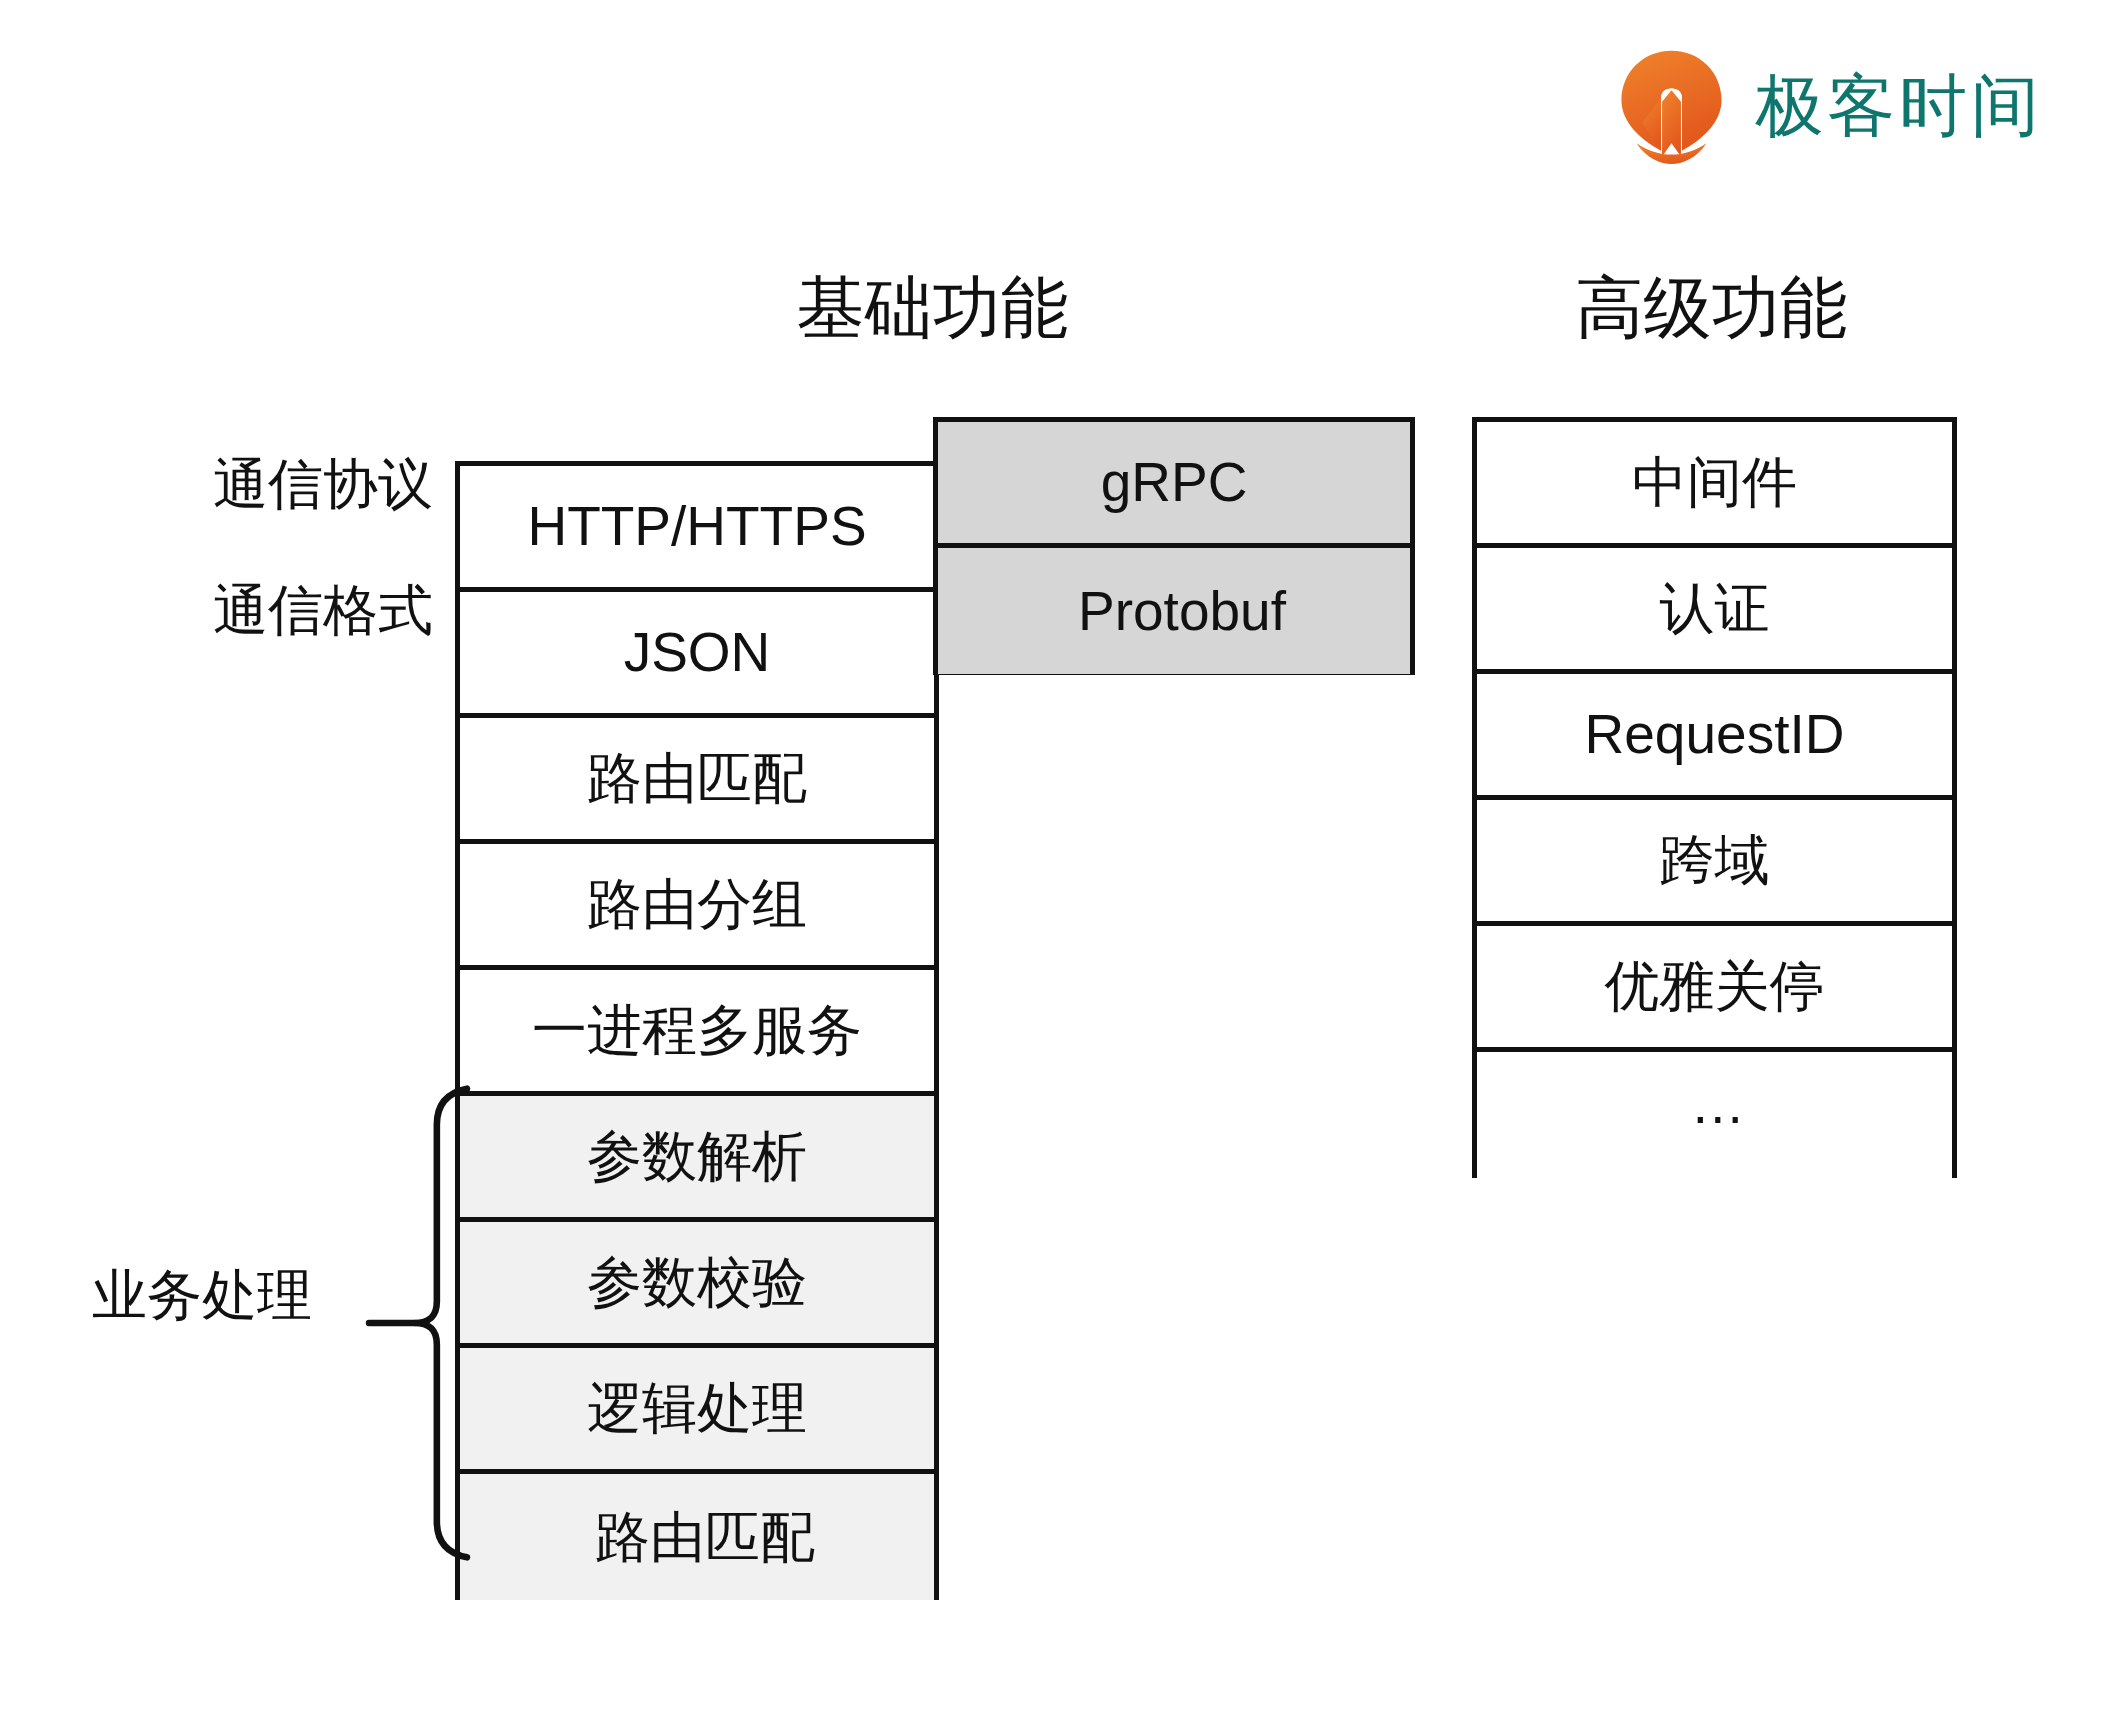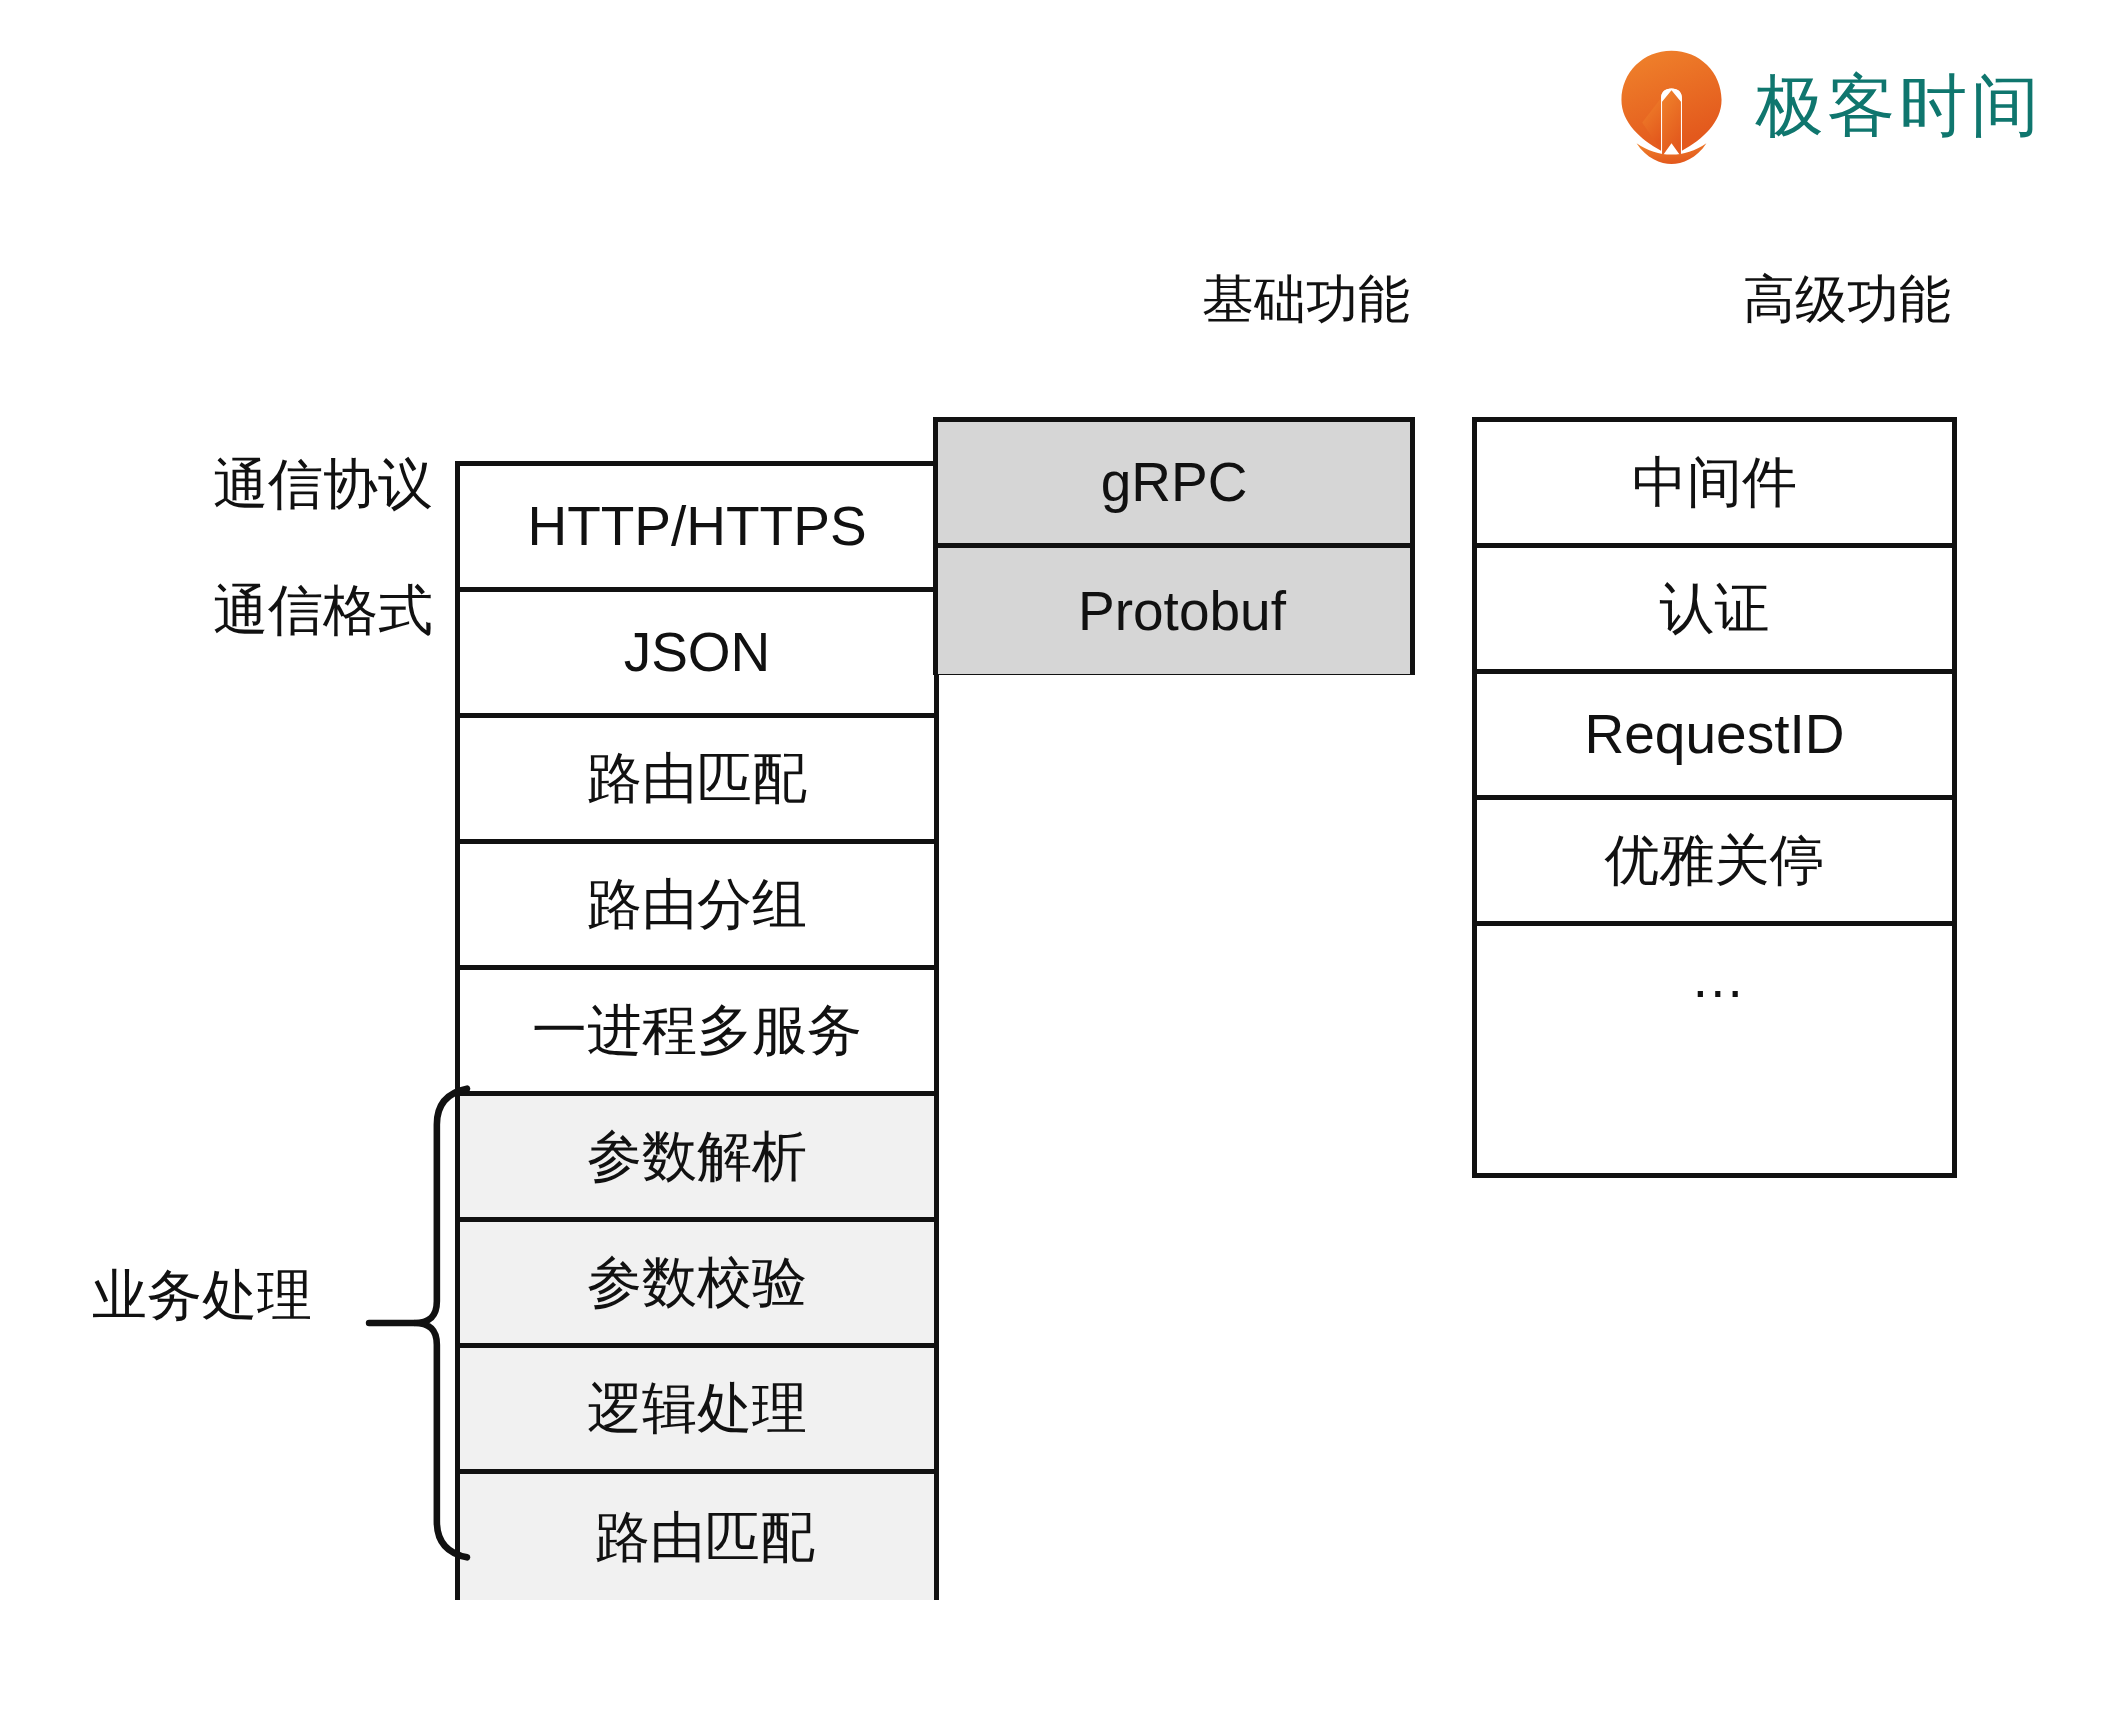--- a/index.html
+++ b/index.html
@@ -35,25 +35,25 @@
     line-height: 1;
     letter-spacing: 3.8px;
     color: #0f766e;
     font-weight: 400;
     white-space: nowrap;
   }
 
   
   .col-header {
     position: absolute;
-    font-size: 52px;
+    font-size: 68px;
     line-height: 1;
     color: #111111;
     white-space: nowrap;
-    text-align: right;
+    text-align: center;
   }
   #header-basic  { top: 273px; left: 455px;  width: 955px; }
   #header-adv    { top: 273px; left: 1472px; width: 479px; }
 
   
   .row-label {
     position: absolute;
     font-size: 55px;
     line-height: 1;
     color: #111111;
@@ -163,20 +163,21 @@
 
 <div class="table" id="table-basic-right">
   <div class="cell shaded-dark">gRPC</div>
   <div class="cell shaded-dark">Protobuf</div>
 </div>
 
 <div class="table" id="table-advanced">
   <div class="cell">中间件</div>
   <div class="cell">认证</div>
   <div class="cell">RequestID</div>
+  <div class="cell">跨域</div>
   <div class="cell">优雅关停</div>
   <div class="cell ellipsis">…</div>
 </div>
 
 <div id="brace-group">
   <div id="brace-label">业务处理</div>
   <svg id="brace-svg" viewBox="0 0 128 510">
     <path d="M124 6 C104 10 92 22 92 44 L92 232 C92 248 84 255 68 255 C84 255 92 262 92 278 L92 466 C92 488 104 500 124 504" fill="none" stroke="#111111" stroke-width="7" stroke-linecap="round"></path>
     <line x1="20" y1="255" x2="68" y2="255" stroke="#111111" stroke-width="7" stroke-linecap="round"></line>
   </svg>

